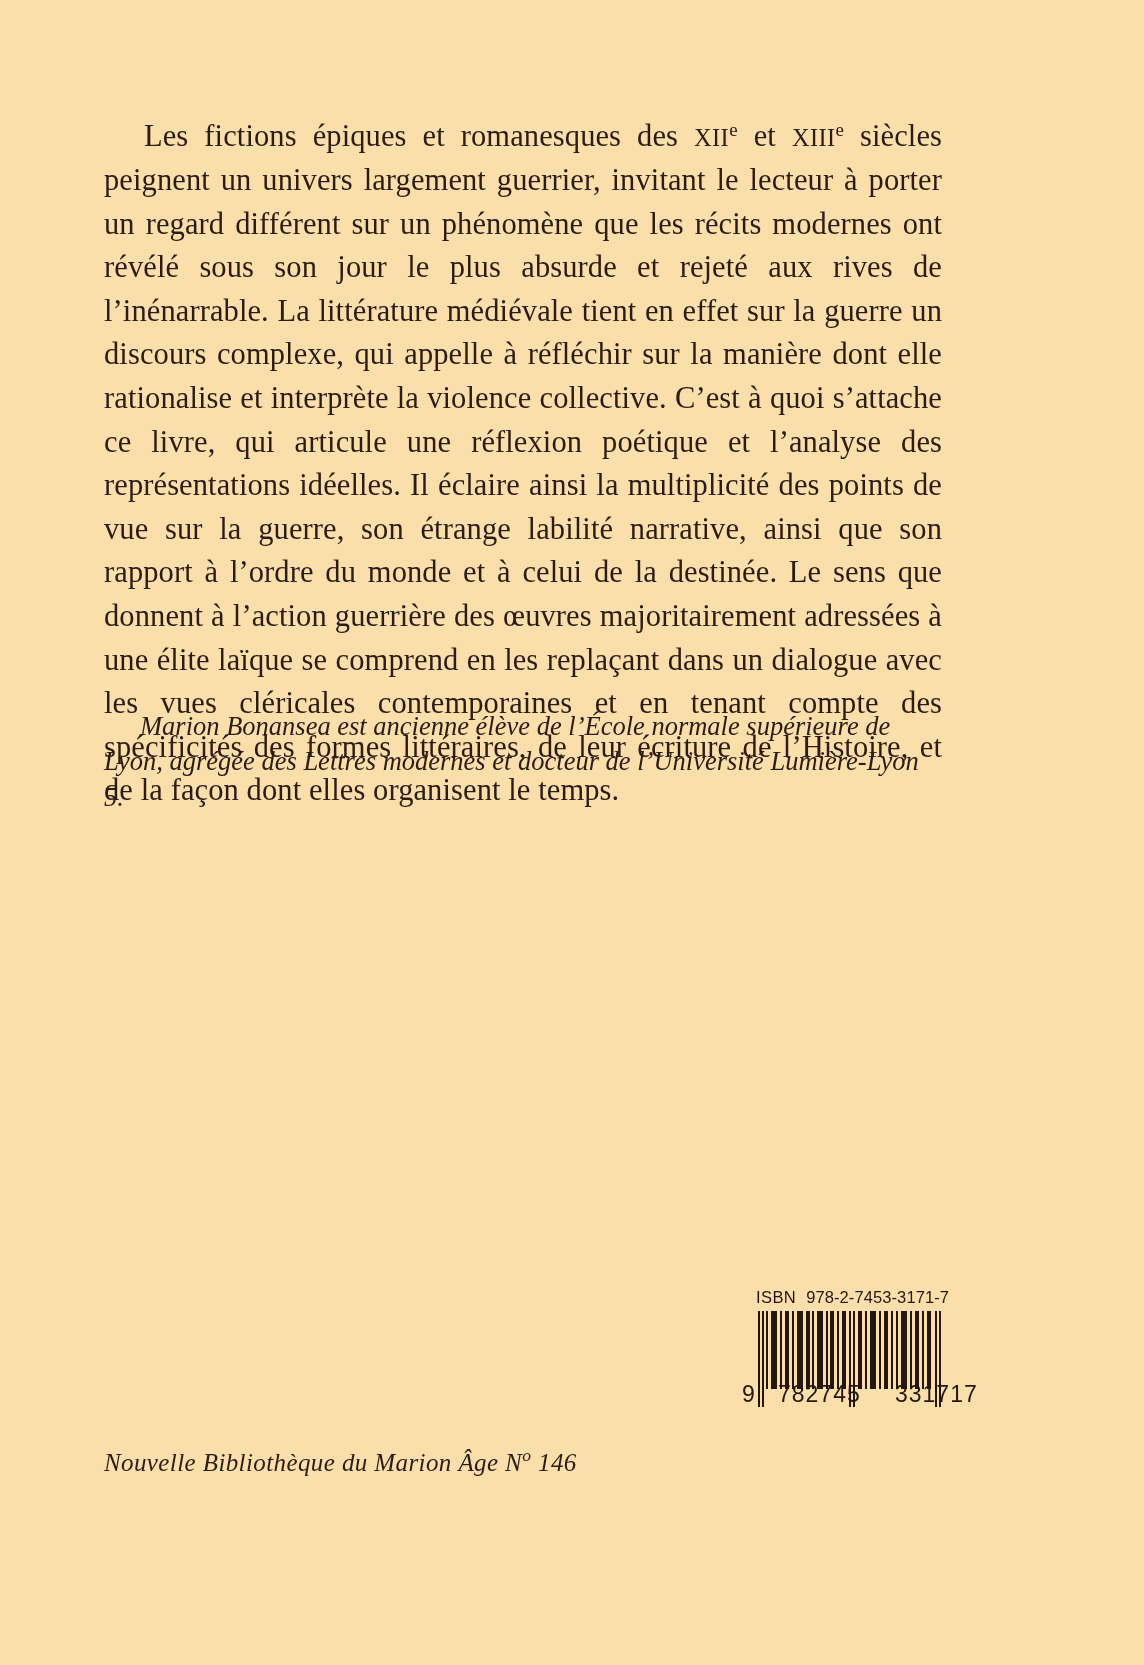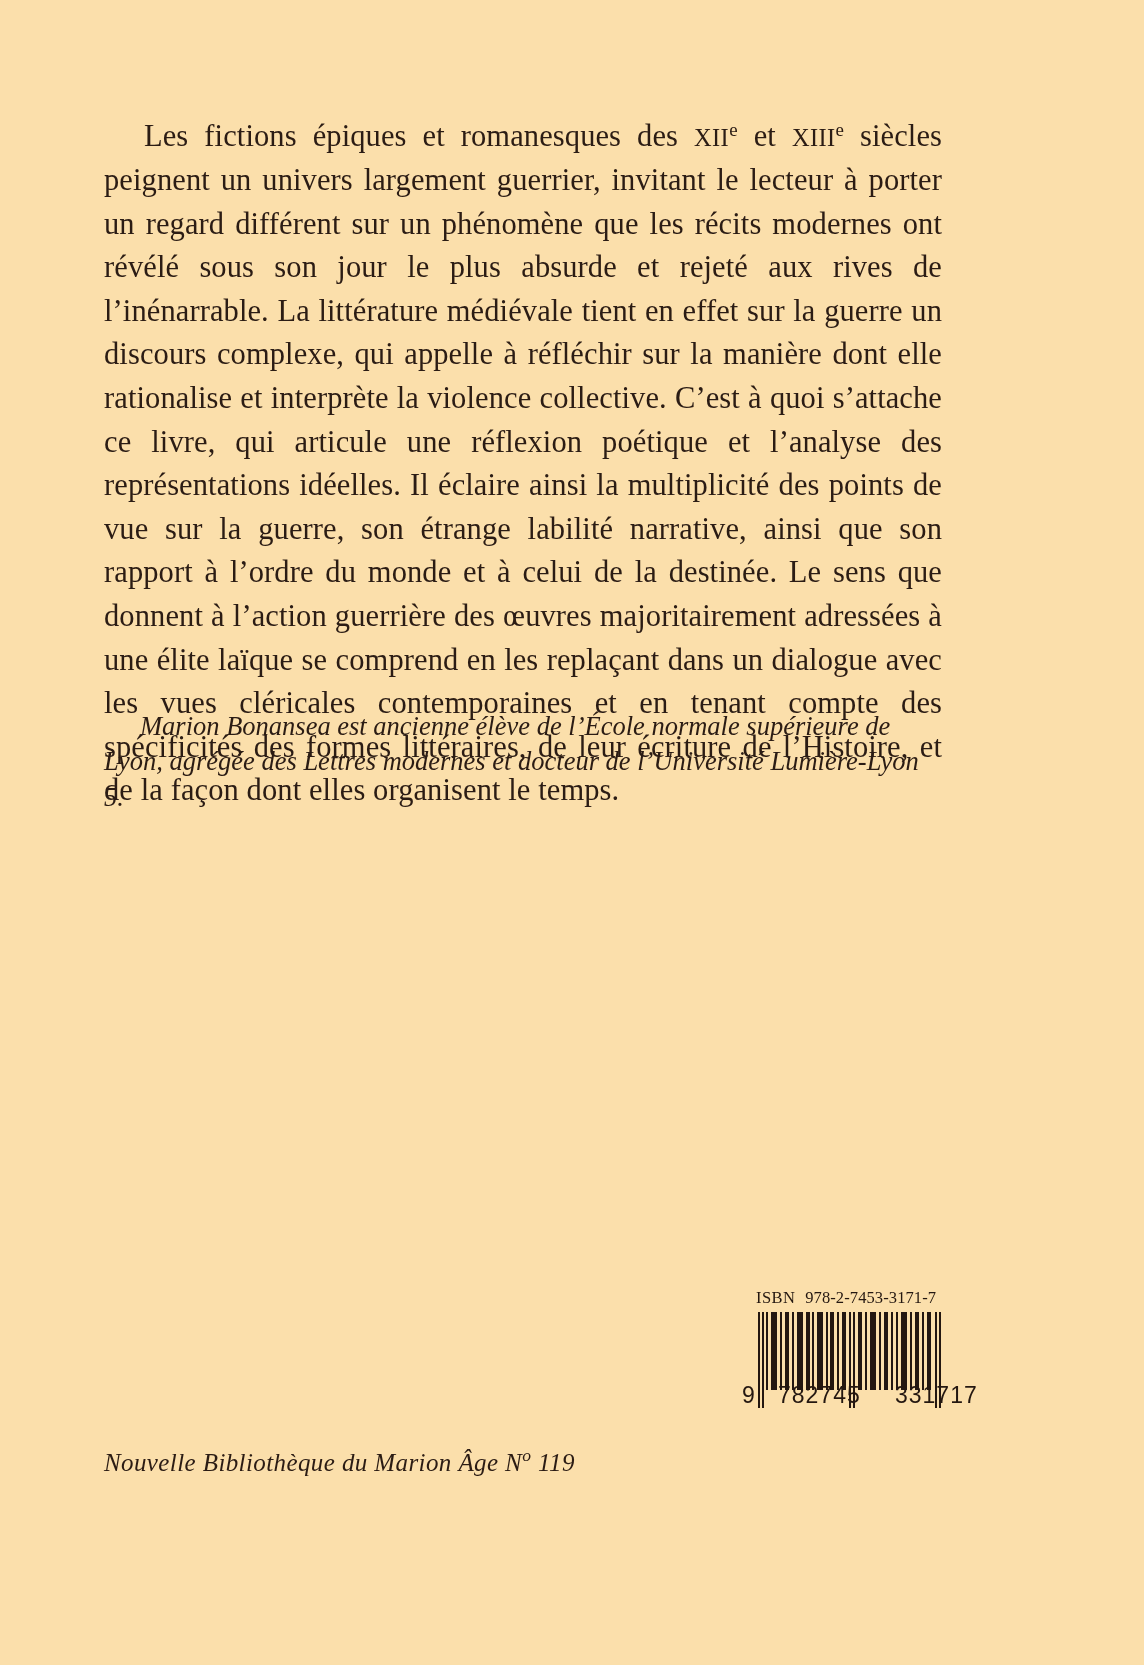--- a/index.html
+++ b/index.html
@@ -79,21 +79,21 @@
 
   
   .barcode-block {
     position: absolute;
     left: 742px;
     top: 1288px;
     width: 206px;
     background: #fbdfab;
   }
   .isbn-line {
-    font-family: Liberation Serif, serif;
+    font-family: Liberation Sans, sans-serif;
     font-size: 16.5px;
     letter-spacing: 0.2px;
     color: #241710;
     text-align: left;
     padding: 0 0 4px 14px;
     white-space: nowrap;
   }
   .isbn-line .isbn-word {
     letter-spacing: 0.4px;
   }
@@ -146,21 +146,21 @@
 </style>
 </head>
 <body>
 
 <div class="page">
 
   <p class="blurb"><span>Les fictions épiques et romanesques des </span><span class="smallcaps">XII</span><sup>e</sup><span> et </span><span class="smallcaps">XIII</span><sup>e</sup><span> siècles peignent un univers largement guerrier, invitant le lecteur à porter un regard différent sur un phénomène que les récits modernes ont révélé sous son jour le plus absurde et rejeté aux rives de l’inénarrable. La littérature médiévale tient en effet sur la guerre un discours complexe, qui appelle à réfléchir sur la manière dont elle rationalise et interprète la violence collective. C’est à quoi s’attache ce livre, qui articule une réflexion poétique et l’analyse des représentations idéelles. Il éclaire ainsi la multiplicité des points de vue sur la guerre, son étrange labilité narrative, ainsi que son rapport à l’ordre du monde et à celui de la destinée. Le sens que donnent à l’action guerrière des œuvres majoritairement adressées à une élite laïque se comprend en les replaçant dans un dialogue avec les vues cléricales contemporaines et en tenant compte des spécificités des formes littéraires, de leur écriture de l’Histoire, et de la façon dont elles organisent le temps.</span></p>
 
   <p class="author-note">Marion Bonansea est ancienne élève de l’École normale supérieure de Lyon, agrégée des Lettres modernes et docteur de l’Université Lumière-Lyon 5.</p>
 
-  <div class="series-line"><span>Nouvelle Bibliothèque du Marion Âge N</span><span class="ord">o</span><span> 119</span></div>
+  <div class="series-line"><span>Nouvelle Bibliothèque du Marion Âge N</span><span class="ord">o</span><span> 146</span></div>
 
   <div class="barcode-block">
     <div class="isbn-line"><span class="isbn-word">ISBN</span><span class="isbn-num">978-2-7453-3171-7</span></div>
 
     <div class="barcode-area">
       <svg class="bars" viewBox="0 0 206 96" preserveAspectRatio="none">
         <rect x="0" y="0" width="206" height="96" fill="#fbdfab"></rect>
         <g fill="#241710">
 
           <rect x="16" y="0" width="2" height="96"></rect>

